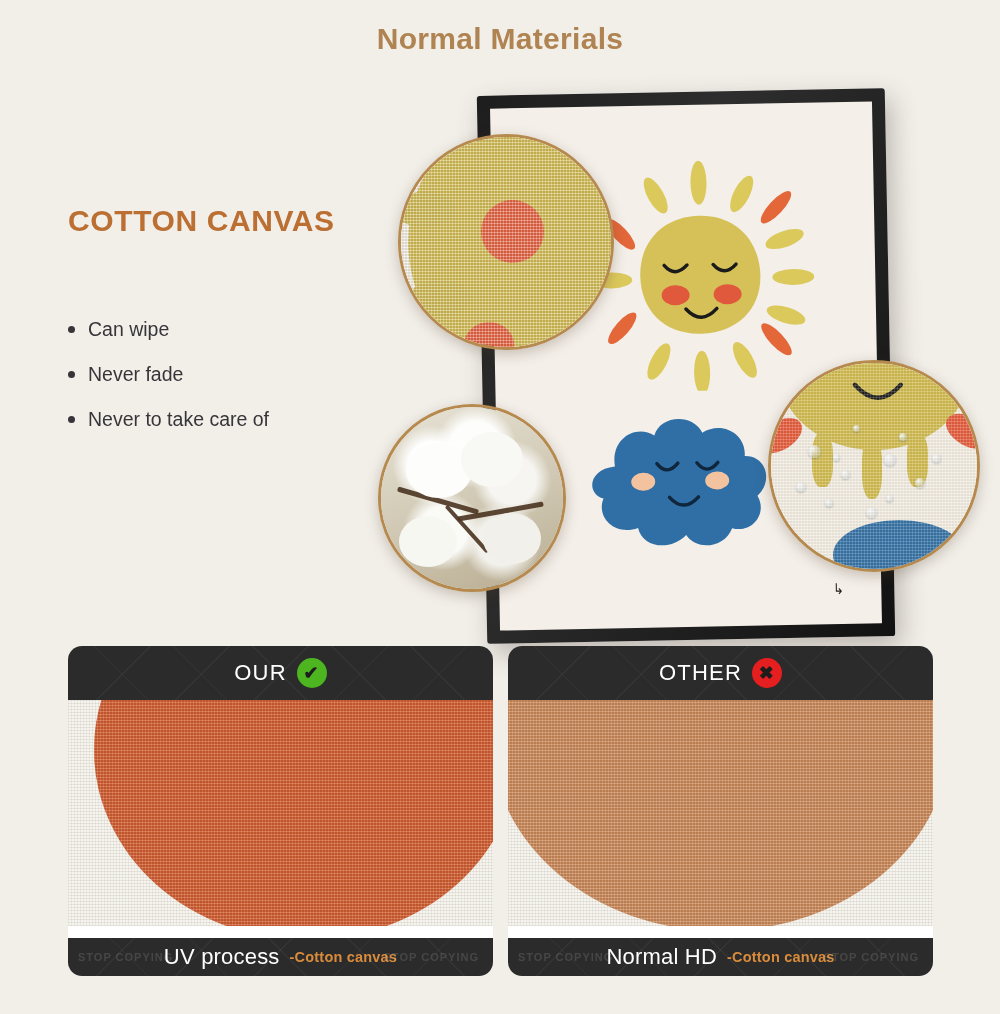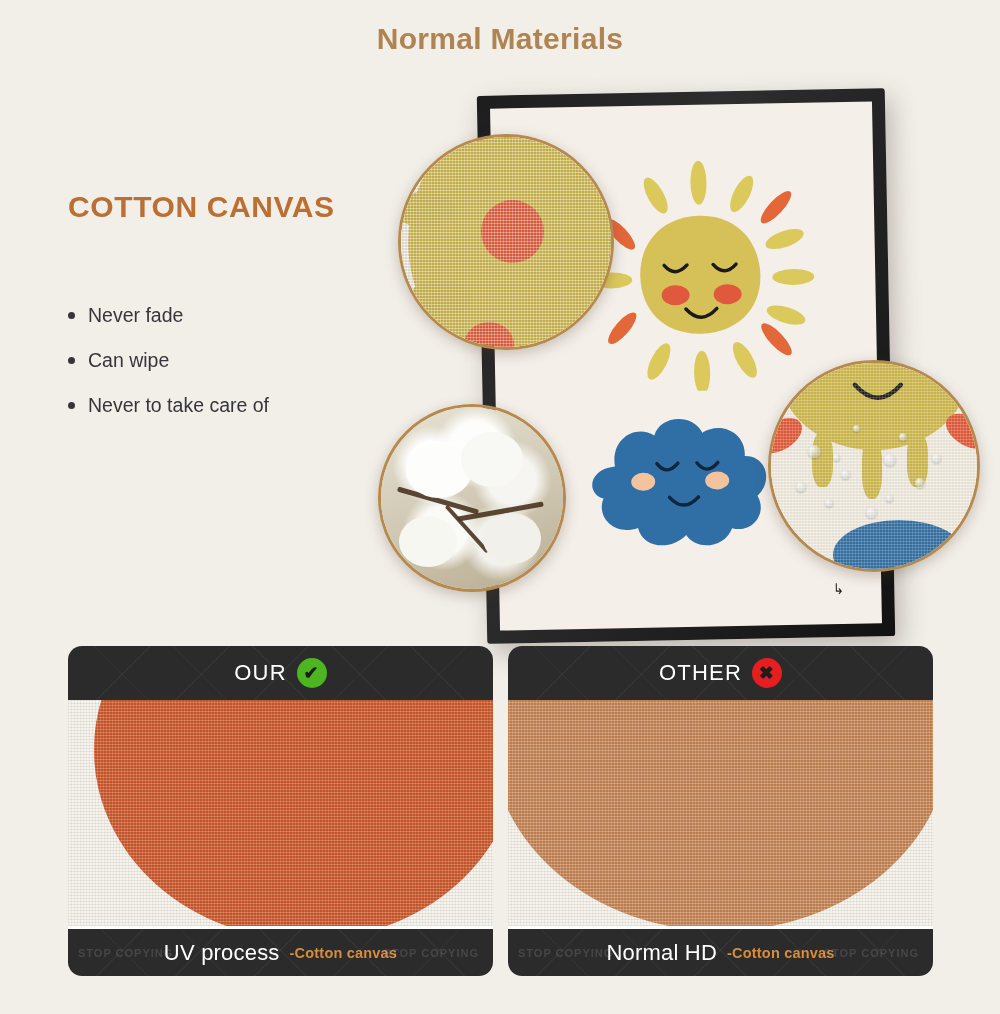--- a/index.html
+++ b/index.html
@@ -40,21 +40,21 @@
     font-size: 21px;
     letter-spacing: 1.1px;
     color: #3c3a38;
     font-weight: 400;
   }
   .headline {
     font-size: 30px;
     font-weight: 700;
     letter-spacing: 0.6px;
     color: #bb6f32;
-    margin-top: 18px;
+    margin-top: 32px;
   }
   .bullets {
     margin-top: 78px;
     list-style: none;
     padding: 0;
   }
   .bullet {
     position: relative;
     padding-left: 20px;
     font-size: 19.5px;
@@ -188,21 +188,21 @@
     align-items: center;
     justify-content: center;
     gap: 10px;
     font-size: 22px;
     letter-spacing: 1.2px;
     z-index: 3;
   }
   .panel-bar.top { top: 0; }
   .panel-bar.bottom {
     bottom: 0;
-    height: 47px;
+    height: 38px;
     font-size: 22px;
     letter-spacing: 0.2px;
   }
   .wm {
     position: absolute;
     inset: 0;
     background-image:
       repeating-linear-gradient(45deg, rgba(255,255,255,0.045) 0 1px, rgba(0,0,0,0) 1px 56px),
       repeating-linear-gradient(-45deg, rgba(255,255,255,0.045) 0 1px, rgba(0,0,0,0) 1px 56px);
     pointer-events: none;
@@ -263,25 +263,25 @@
 <body>
 
 <div class="page-title">Normal Materials</div>
 
 <div class="left-col">
   <div class="headline">COTTON CANVAS</div>
 
   <ul class="bullets">
     <li class="bullet">
       <span class="dot"></span>
-      <span>Never fade</span>
+      <span>Can wipe</span>
     </li>
     <li class="bullet">
       <span class="dot"></span>
-      <span>Can wipe</span>
+      <span>Never fade</span>
     </li>
     <li class="bullet">
       <span class="dot"></span>
       <span>Never to take care of</span>
     </li>
   </ul>
 </div>
 
 <div class="frame-wrap">
   <div class="frame">

